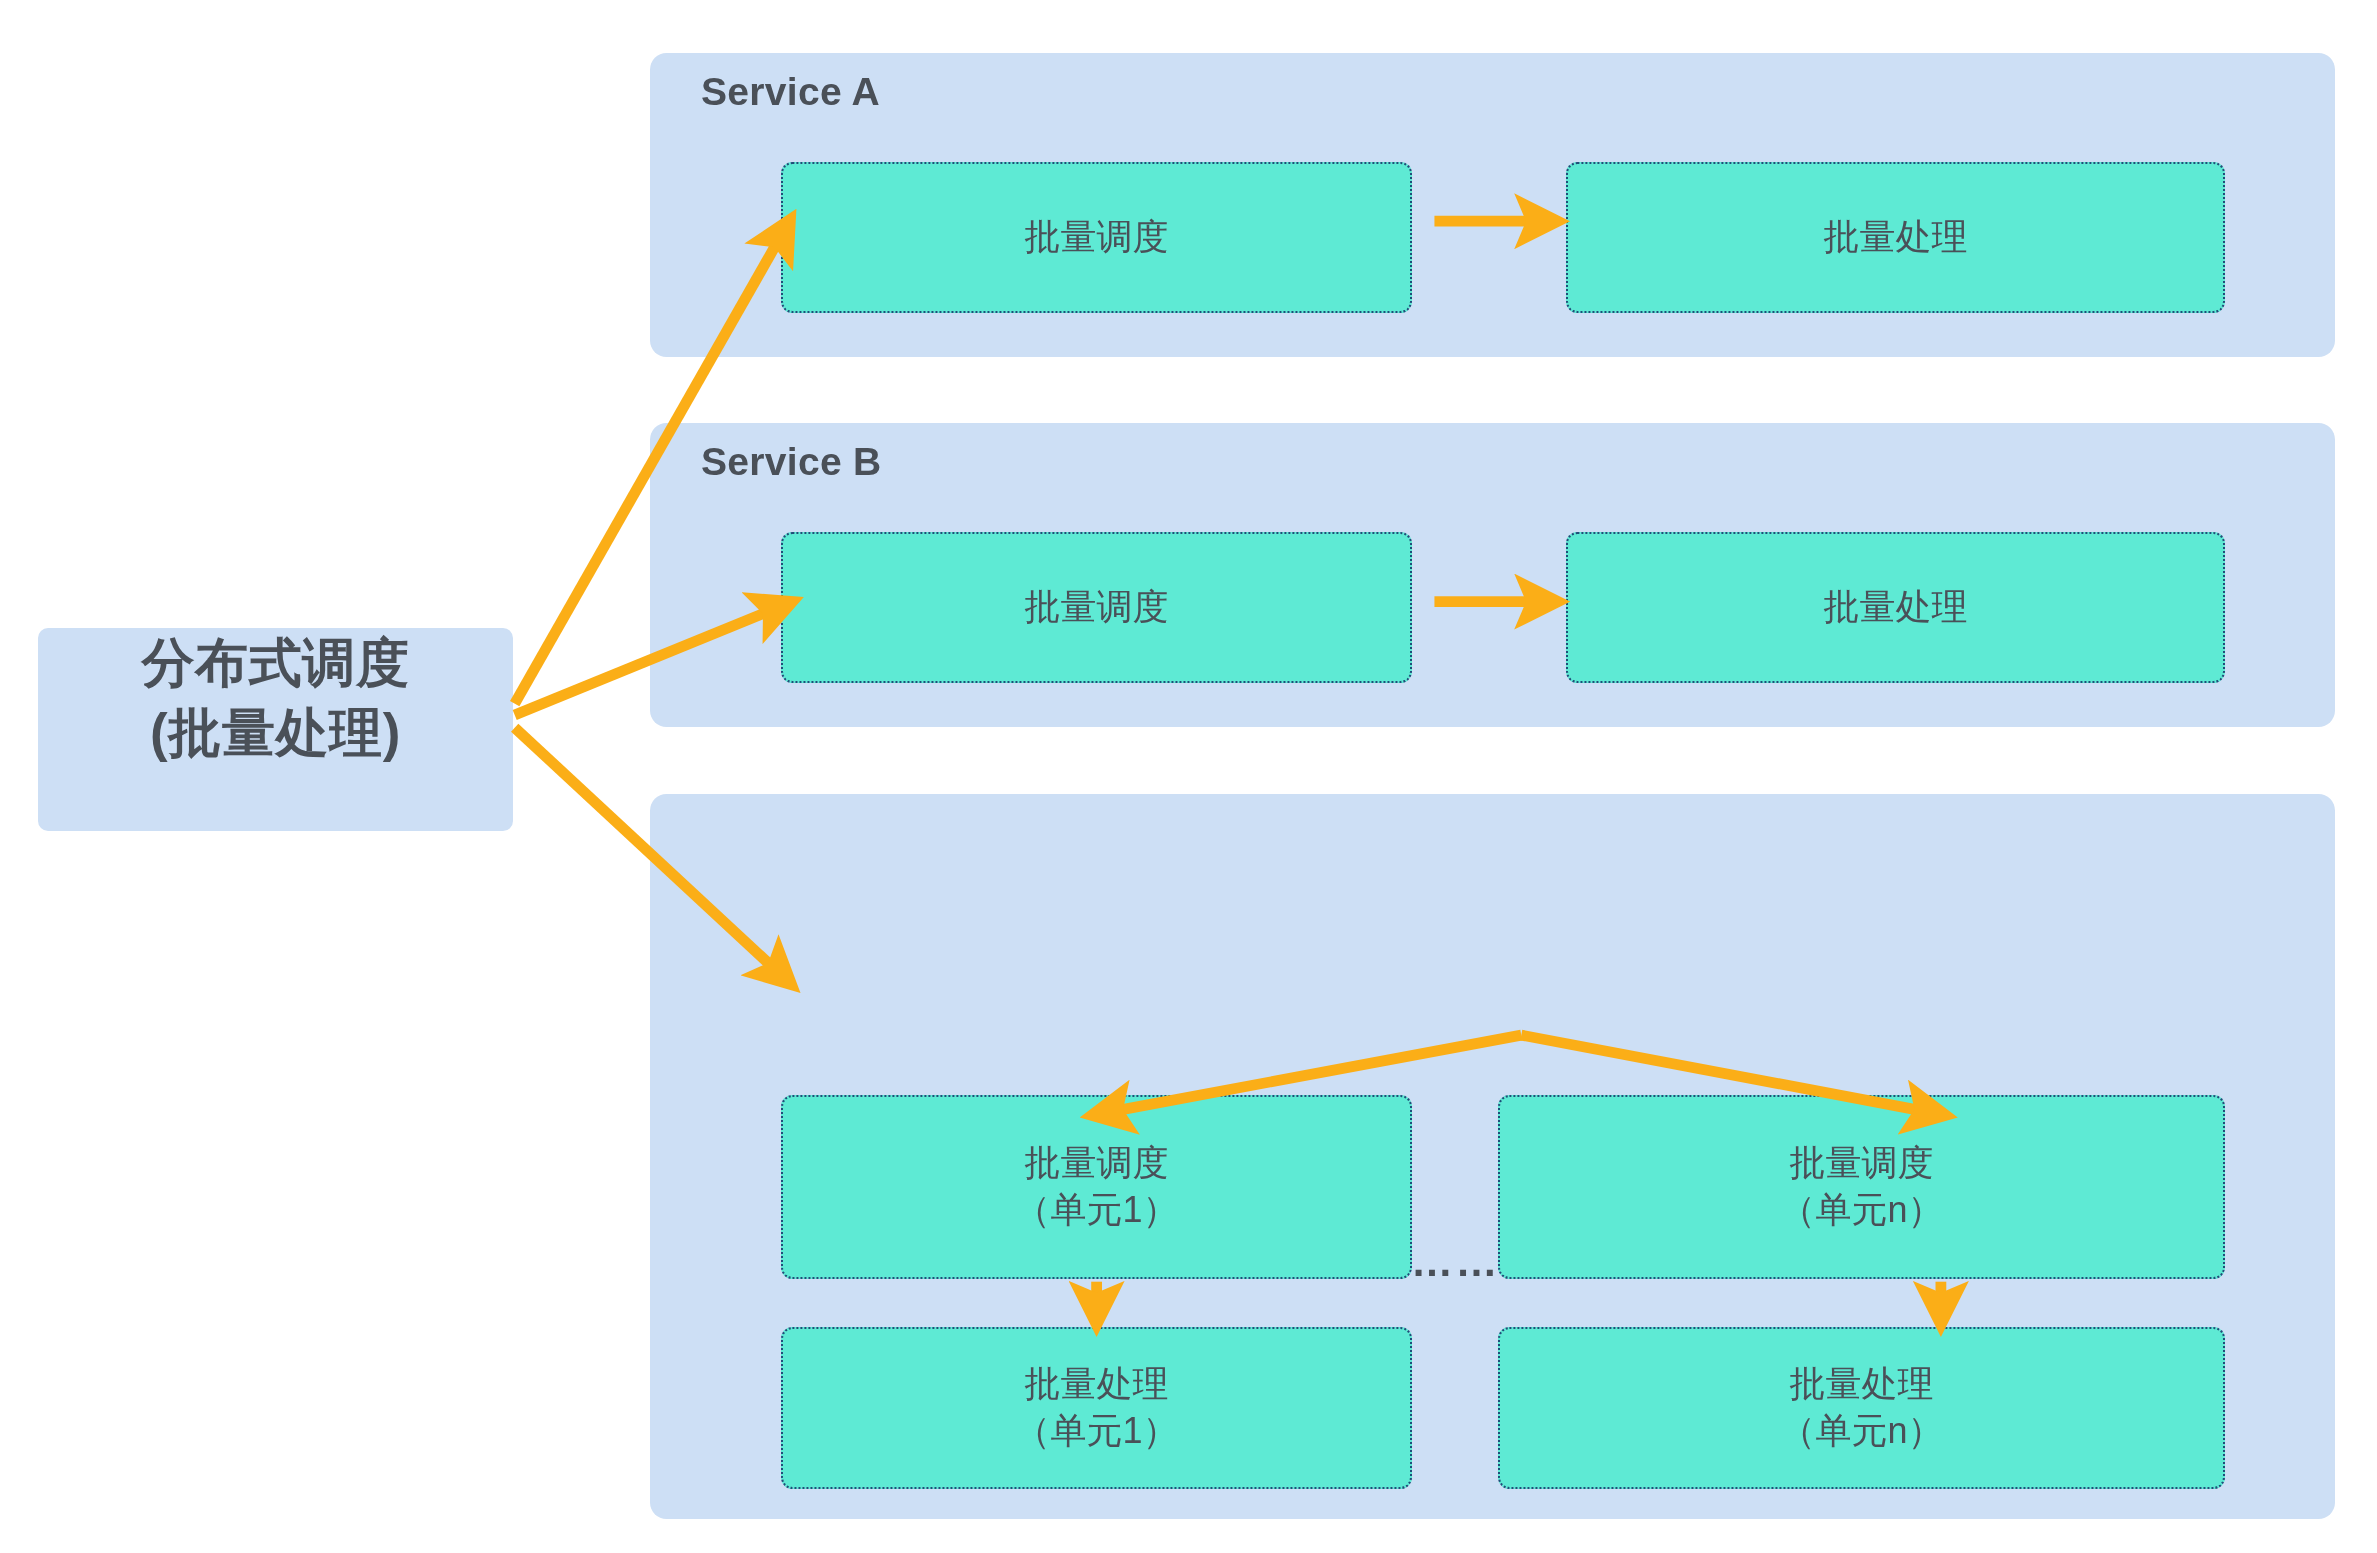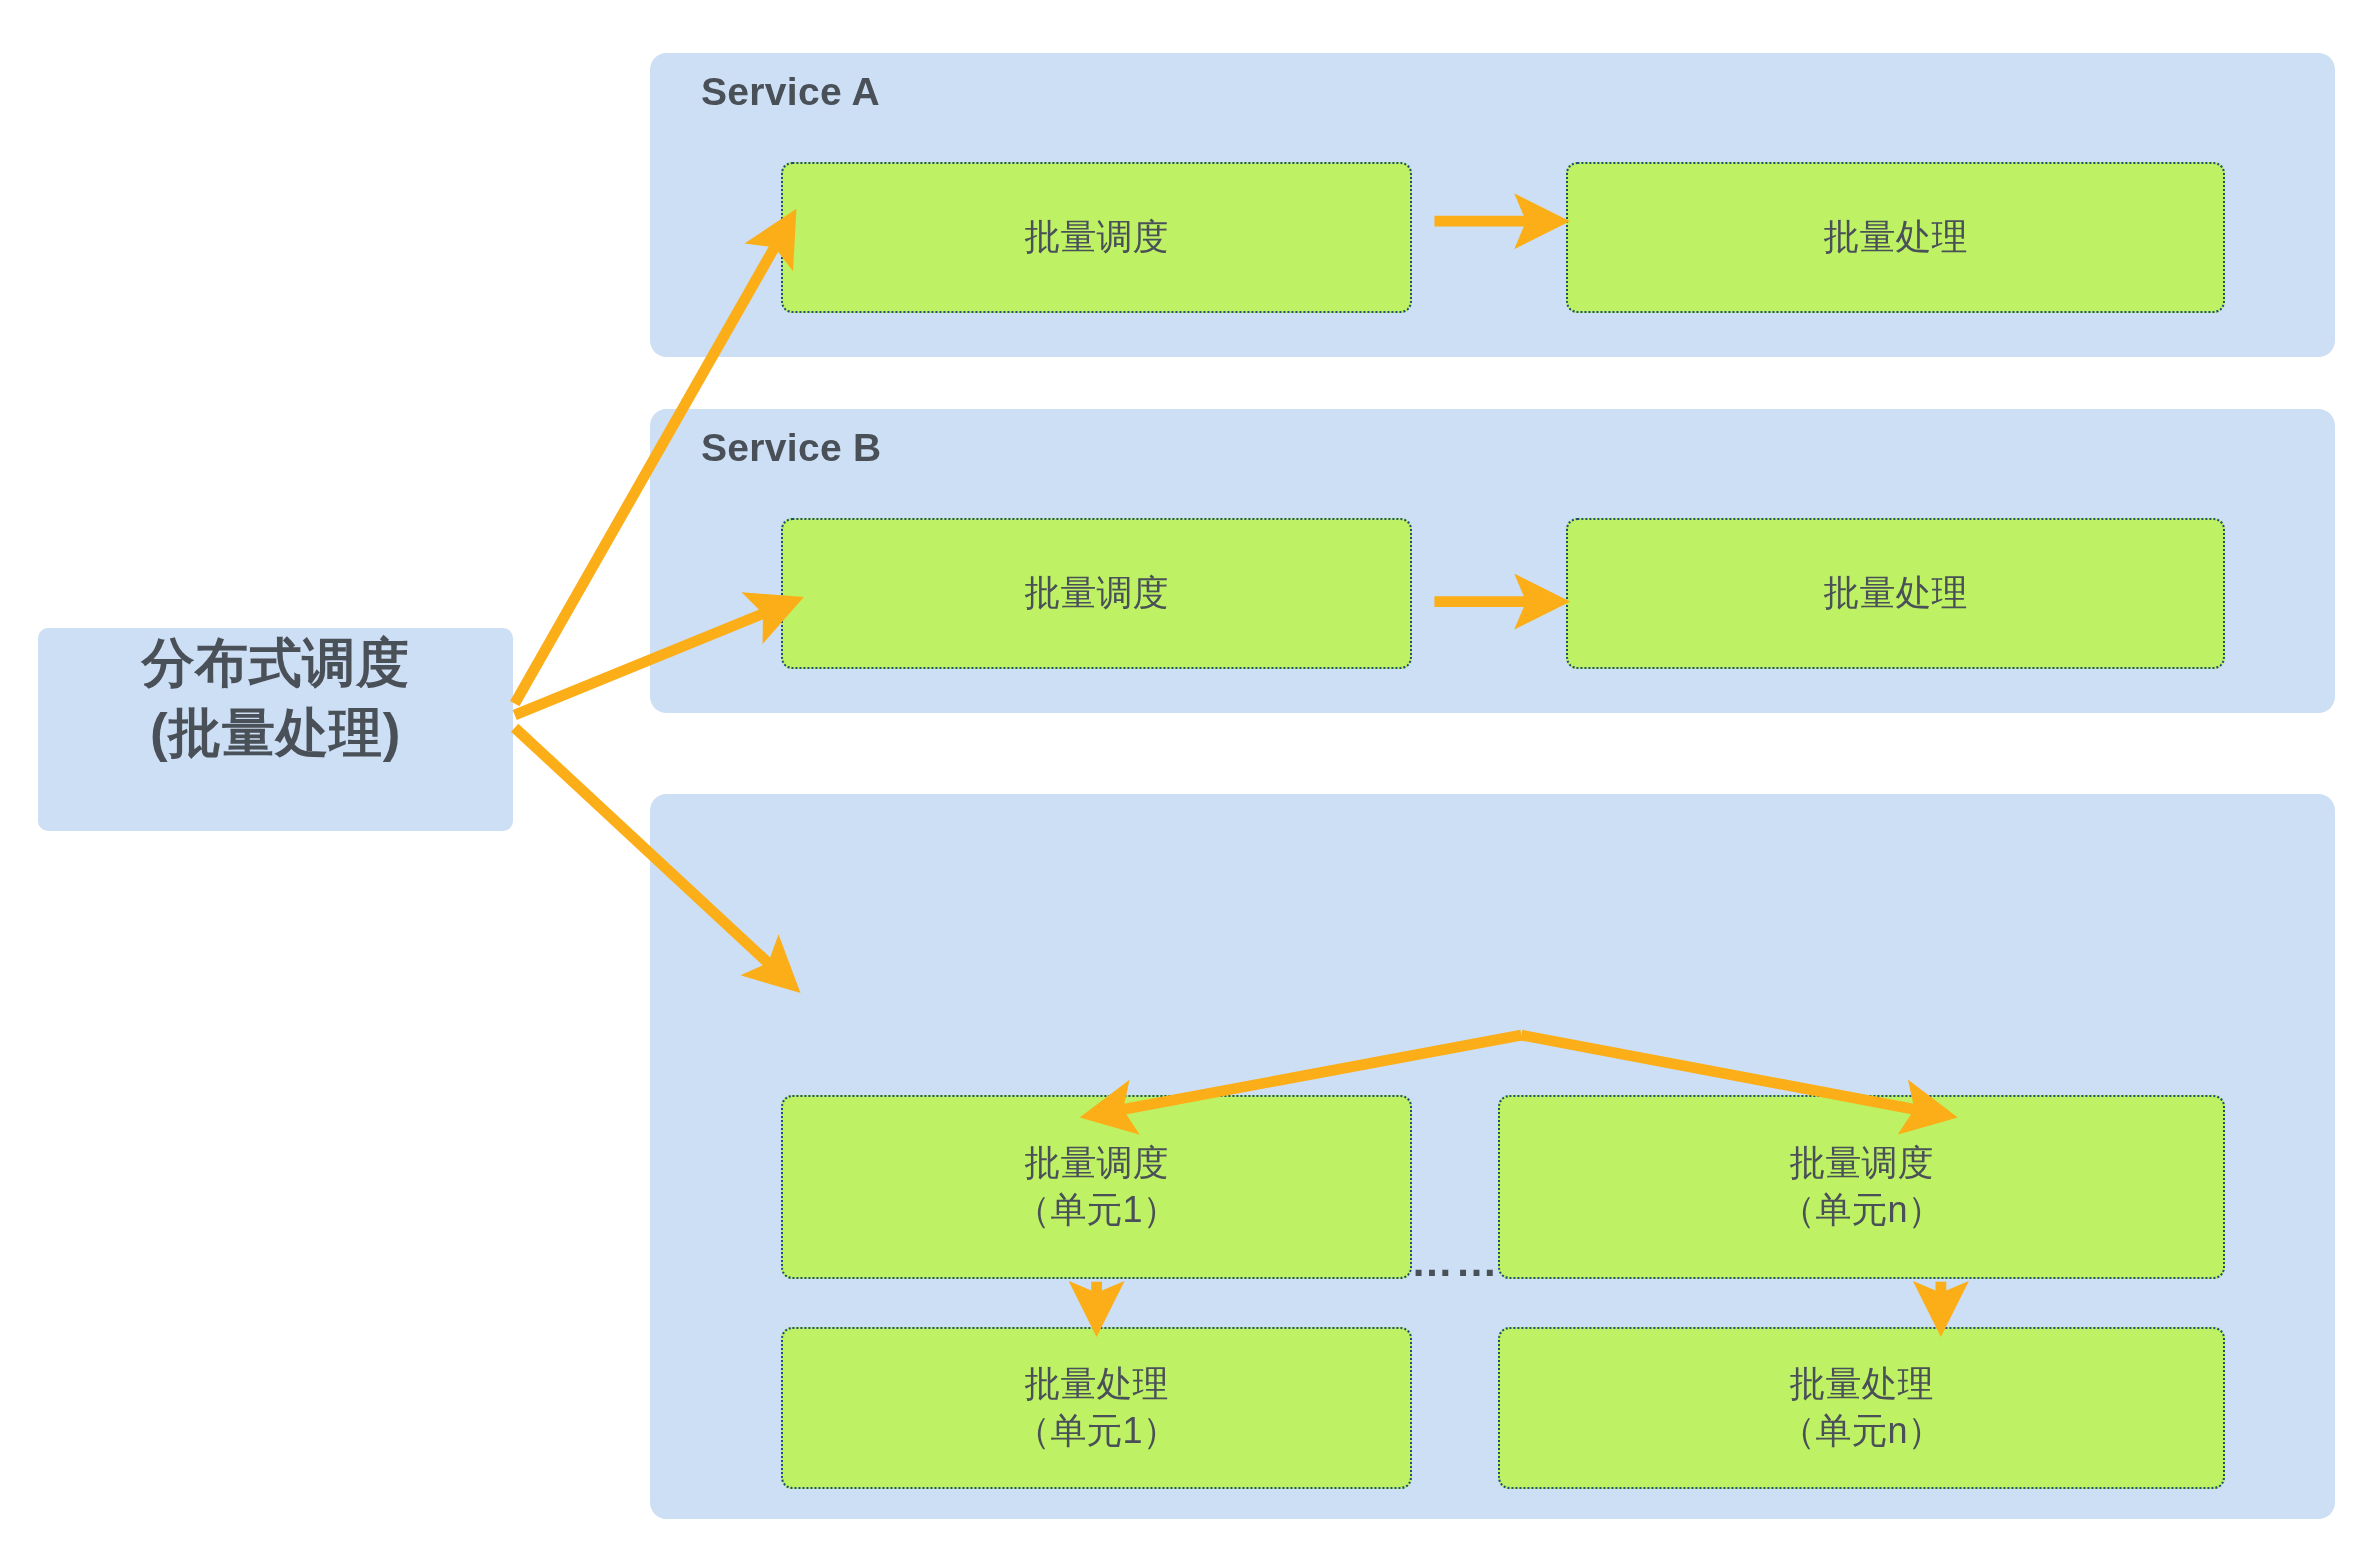--- a/index.html
+++ b/index.html
@@ -37,38 +37,38 @@
     letter-spacing: 0.6px;
   }
 
   
   .service-panel {
     position: absolute;
     background: #cddff5;
     border-radius: 16.5px;
   }
   #panel-a { left: 650px; top: 37px;   width: 1685px; height: 304px; margin-top: 16px; }
-  #panel-b { left: 650px; top: 409px;  width: 1685px; height: 304px; }
+  #panel-b { left: 650px; top: 423px;  width: 1685px; height: 304px; }
   #panel-c { left: 650px; top: 794px; width: 1685px; height: 725px; }
 
   .panel-title {
     position: absolute;
     left: 51px;
     top: 16.5px;
     color: #4a5058;
     font-size: 39px;
     font-weight: bold;
     letter-spacing: 0.3px;
     white-space: nowrap;
   }
 
   
   .node-box {
     position: absolute;
-    background: #bef264;
+    background: #5eead4;
     border: 2.5px dotted #1f4e79;
     border-radius: 11.4px;
     box-sizing: border-box;
     display: flex;
     flex-direction: column;
     align-items: center;
     justify-content: center;
     color: #4a5058;
     font-size: 36px;
     line-height: 1.3;

